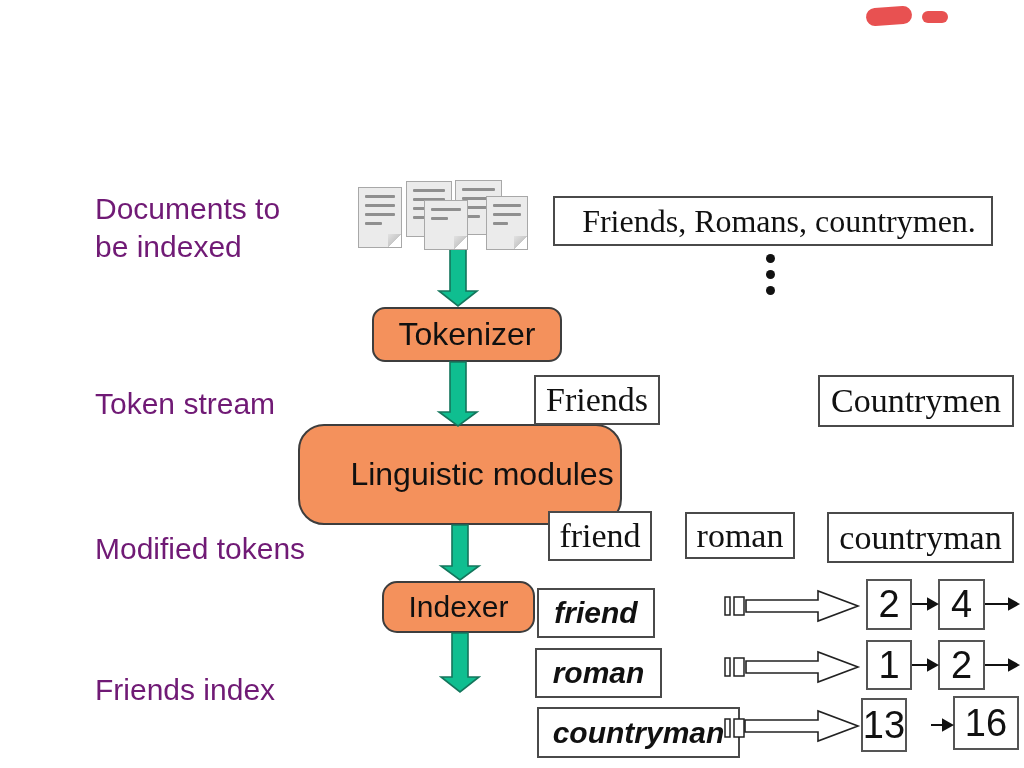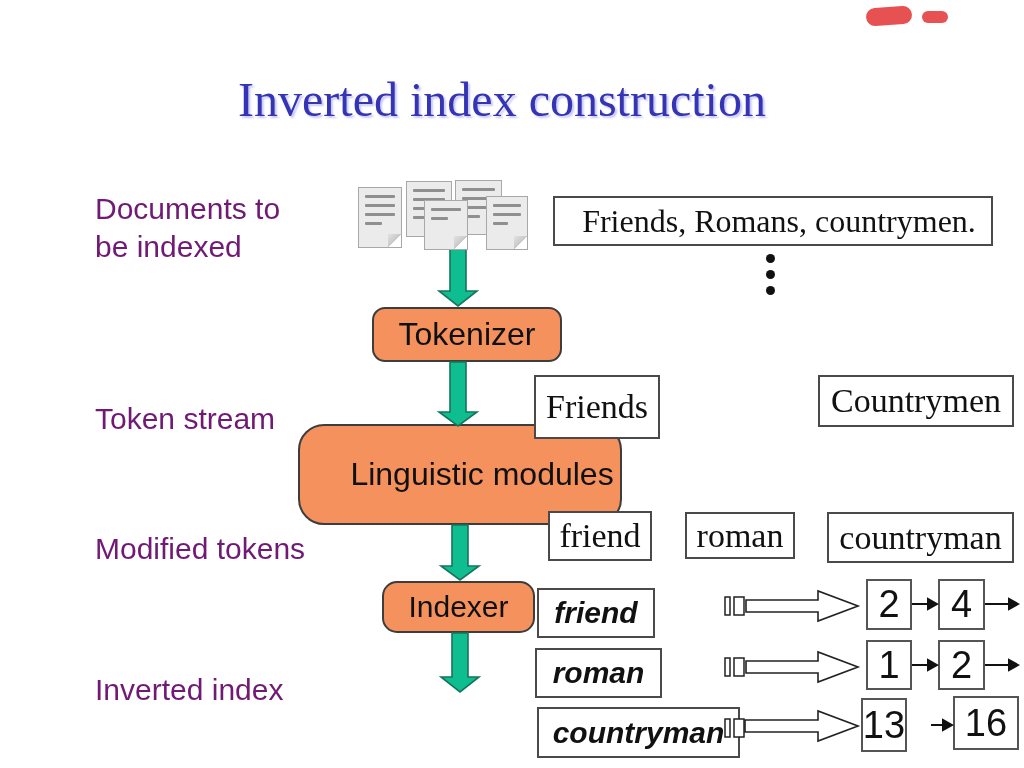--- a/index.html
+++ b/index.html
@@ -49,29 +49,28 @@
   
   .mark{background:#e22525;opacity:.8;}
   svg.overlay{position:absolute;left:0;top:0;z-index:4;pointer-events:none;}
   .z5{z-index:5;}
 </style>
 </head>
 <body>
 
 <div class="slide">
 
-  <div class="abs title">Inverted index construction</div>
 
   <div class="abs mark" style="left:866px;top:7px;width:46px;height:18px;border-radius:9px;transform:rotate(-4deg);"></div>
   <div class="abs mark" style="left:922px;top:11px;width:26px;height:12px;border-radius:6px;"></div>
 
   <div class="abs side-label" style="left:95px;top:190px;width:215px;">Documents to be indexed</div>
-  <div class="abs side-label" style="left:95px;top:400px;width:280px;">Token stream</div>
+  <div class="abs side-label" style="left:95px;top:385px;width:280px;">Token stream</div>
   <div class="abs side-label" style="left:95px;top:530px;width:300px;">Modified tokens</div>
-  <div class="abs side-label" style="left:95px;top:671px;width:300px;">Inverted index</div>
+  <div class="abs side-label" style="left:95px;top:671px;width:300px;">Friends index</div>
 
   <div class="abs doc z5" style="left:406px;top:181px;width:46px;height:56px;">
     <div class="ln"></div>
       <div class="ln"></div>
       <div class="ln"></div>
       <div class="ln short"></div>
   </div>
   <div class="abs doc z5" style="left:455px;top:180px;width:47px;height:55px;">
     <div class="ln"></div>
       <div class="ln"></div>
@@ -102,21 +101,21 @@
   <div class="abs stage" style="left:372px;top:307px;width:190px;height:55px;border-radius:13px;font-size:32px;">
     <span>Tokenizer</span>
   </div>
   <div class="abs stage" style="left:298px;top:424px;width:324px;height:101px;border-radius:26px;font-size:32px;padding-left:44px;">
     <span>Linguistic modules</span>
   </div>
   <div class="abs stage" style="left:382px;top:581px;width:153px;height:52px;border-radius:15px;font-size:30px;">
     <span>Indexer</span>
   </div>
 
-  <div class="abs wbox serif-txt" style="left:534px;top:375px;width:126px;height:64px;">Friends</div>
+  <div class="abs wbox serif-txt" style="left:534px;top:375px;width:126px;height:50px;">Friends</div>
   <div class="abs wbox serif-txt" style="left:818px;top:375px;width:196px;height:52px;text-align:right;">Countrymen</div>
 
   <div class="abs wbox serif-txt" style="left:548px;top:511px;width:104px;height:50px;">friend</div>
   <div class="abs wbox serif-txt" style="left:685px;top:512px;width:110px;height:47px;">roman</div>
   <div class="abs wbox serif-txt" style="left:827px;top:512px;width:187px;height:51px;">countryman</div>
 
   <div class="abs wbox plabel" style="left:537px;top:588px;width:118px;height:50px;">friend</div>
   <div class="abs wbox plabel" style="left:535px;top:648px;width:127px;height:50px;">roman</div>
   <div class="abs wbox plabel" style="left:537px;top:707px;width:203px;height:51px;">countryman</div>
 

